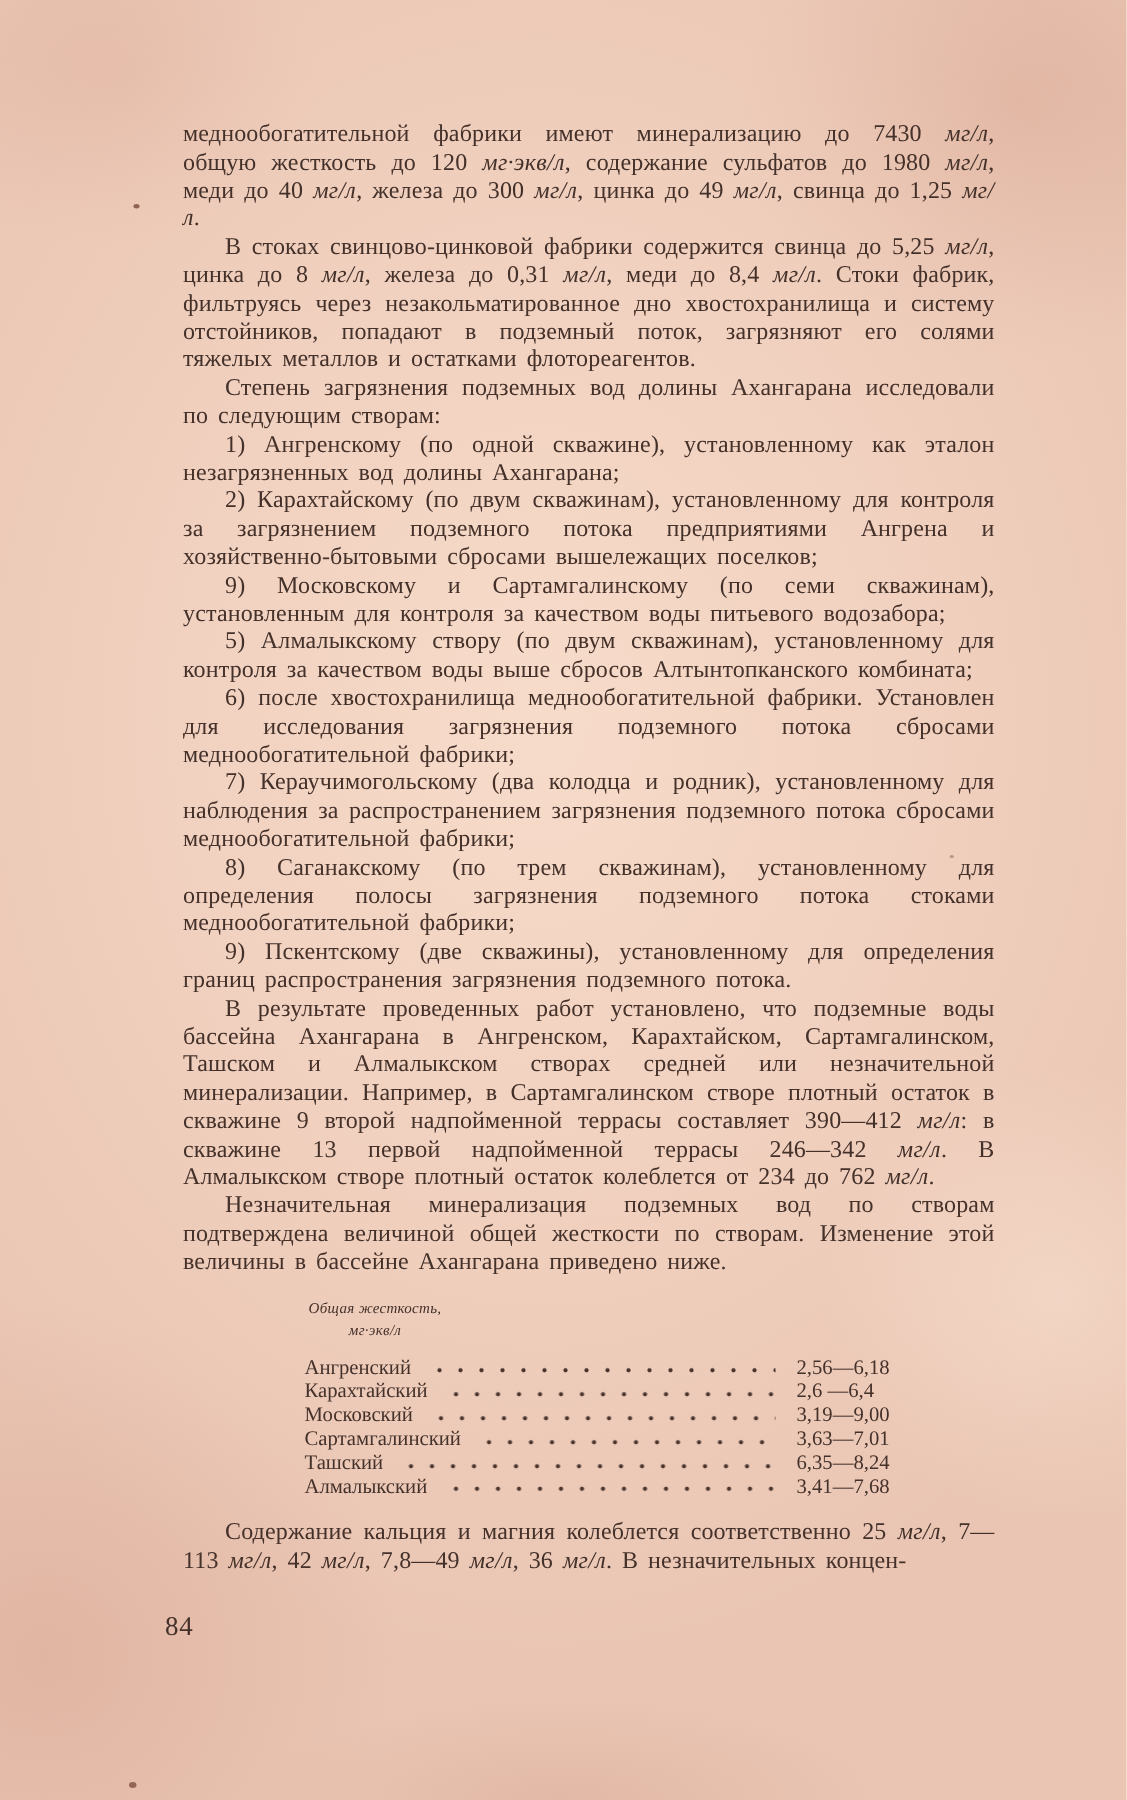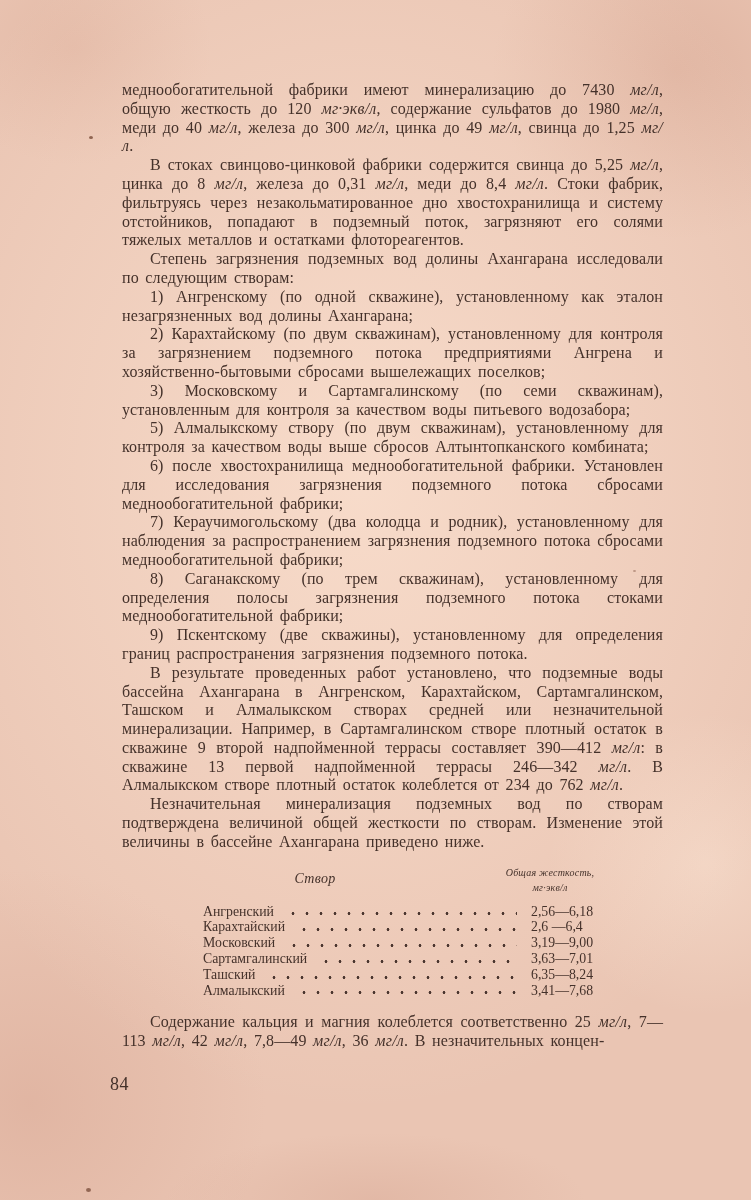--- a/index.html
+++ b/index.html
@@ -111,33 +111,32 @@
   <div class="speck speck-3"></div>
 
   <div class="text-block">
 
     <div>
         <p class="para no-indent">меднообогатительной фабрики имеют минерализацию до 7430 <i>мг/л</i>, общую жесткость до 120 <i>мг·экв/л</i>, содержание сульфатов до 1980 <i>мг/л</i>, меди до 40 <i>мг/л</i>, железа до 300 <i>мг/л</i>, цинка до 49 <i>мг/л</i>, свинца до 1,25 <i>мг/л</i>.</p>
         <p class="para">В стоках свинцово-цинковой фабрики содержится свинца до 5,25 <i>мг/л</i>, цинка до 8 <i>мг/л</i>, железа до 0,31 <i>мг/л</i>, меди до 8,4 <i>мг/л</i>. Стоки фабрик, фильтруясь через незакольматированное дно хвостохранилища и систему отстойников, попадают в подземный поток, загрязняют его солями тяжелых металлов и остатками флотореагентов.</p>
         <p class="para">Степень загрязнения подземных вод долины Ахангарана исследовали по следующим створам:</p>
         <p class="para">1) Ангренскому (по одной скважине), установленному как эталон незагрязненных вод долины Ахангарана;</p>
         <p class="para">2) Карахтайскому (по двум скважинам), установленному для контроля за загрязнением подземного потока предприятиями Ангрена и хозяйственно-бытовыми сбросами вышележащих поселков;</p>
-        <p class="para">3) Московскому и Сартамгалинскому (по семи скважинам), установленным для контроля за качеством воды питьевого водозабора;</p>
+        <p class="para">9) Московскому и Сартамгалинскому (по семи скважинам), установленным для контроля за качеством воды питьевого водозабора;</p>
         <p class="para">5) Алмалыкскому створу (по двум скважинам), установленному для контроля за качеством воды выше сбросов Алтынтопканского комбината;</p>
         <p class="para">6) после хвостохранилища меднообогатительной фабрики. Установлен для исследования загрязнения подземного потока сбросами меднообогатительной фабрики;</p>
         <p class="para">7) Кераучимогольскому (два колодца и родник), установленному для наблюдения за распространением загрязнения подземного потока сбросами меднообогатительной фабрики;</p>
         <p class="para">8) Саганакскому (по трем скважинам), установленному для определения полосы загрязнения подземного потока стоками меднообогатительной фабрики;</p>
         <p class="para">9) Пскентскому (две скважины), установленному для определения границ распространения загрязнения подземного потока.</p>
         <p class="para">В результате проведенных работ установлено, что подземные воды бассейна Ахангарана в Ангренском, Карахтайском, Сартамгалинском, Ташском и Алмалыкском створах средней или незначительной минерализации. Например, в Сартамгалинском створе плотный остаток в скважине 9 второй надпойменной террасы составляет 390—412 <i>мг/л</i>: в скважине 13 первой надпойменной террасы 246—342 <i>мг/л</i>. В Алмалыкском створе плотный остаток колеблется от 234 до 762 <i>мг/л</i>.</p>
         <p class="para">Незначительная минерализация подземных вод по створам подтверждена величиной общей жесткости по створам. Изменение этой величины в бассейне Ахангарана приведено ниже.</p>
       </div>
 
     <div class="hardness-table">
       <div class="table-header">
-        <div class="col1">Створ</div>
         <div class="col2">
           <div>Общая жесткость,</div>
           <div>мг·экв/л</div>
         </div>
       </div>
       <div class="table-rows">
           <div class="table-row">
             <span class="row-name">Ангренский</span>
             <span class="leader"></span>
             <span class="row-value">2,56—6,18</span>

